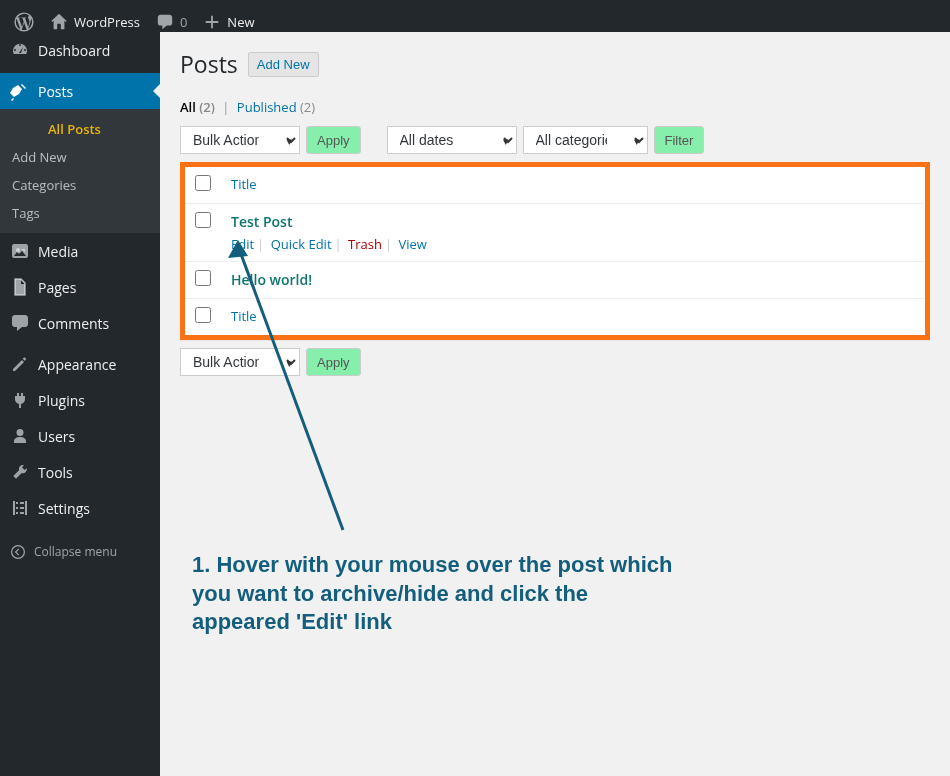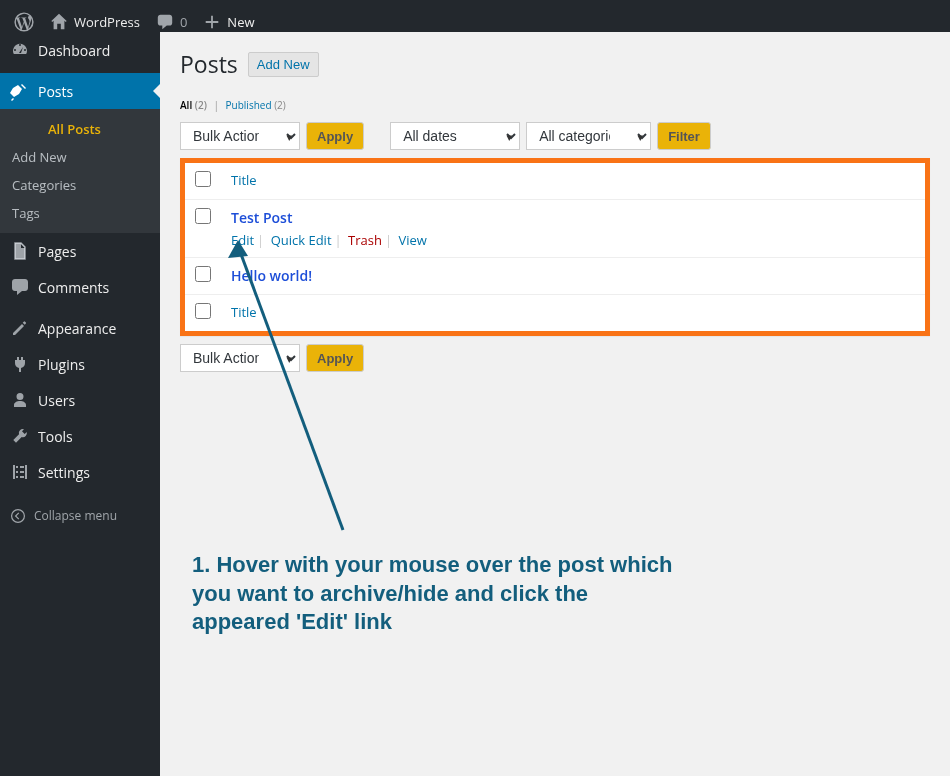--- a/index.html
+++ b/index.html
@@ -26,41 +26,41 @@
   .collapse { display: flex; align-items: center; padding: 8px 10px; color: #a0a5aa; font-size: 12px; cursor: pointer; margin-top: 4px; }
   .collapse svg { width: 16px; height: 16px; fill: #a0a5aa; margin-right: 8px; }
   .sep { height: 5px; }
 
   
   .content { position: absolute; top: 32px; left: 160px; right: 0; bottom: 0; background: #f1f1f1; padding: 10px 20px 0 20px; }
   .heading { display: flex; align-items: center; margin: 6px 0 18px 0; }
   .heading h1 { font-size: 23px; font-weight: 400; color: #23282d; margin-right: 10px; }
   .add-new-btn { background: #e5e5e5; border: 1px solid #ccc; color: #0073aa; padding: 4px 8px; font-size: 13px; border-radius: 2px; cursor: pointer; }
 
-  .subsubsub { margin-bottom: 10px; font-size: 10px; color: #666; }
+  .subsubsub { margin-bottom: 10px; font-size: 13px; color: #666; }
   .subsubsub .link { color: #0073aa; cursor: pointer; }
   .subsubsub .current-filter { color: #000; font-weight: 600; }
   .subsubsub .count { color: #888; }
   .subsubsub .sep { display: inline; margin: 0 4px; color: #999; }
 
   .tablenav { display: flex; align-items: center; margin-bottom: 8px; gap: 6px; }
   .wp-select { background: #fff; border: 1px solid #ccc; padding: 3px 24px 3px 8px; font-size: 14px; color: #32373c; height: 28px; cursor: pointer; position: relative; }
   .select-wrap { position: relative; display: inline-flex; align-items: center; }
   .select-wrap::after { content: "▾"; position: absolute; right: 8px; font-size: 11px; color: #333; pointer-events: none; }
-  .wp-btn { background: #eab308; border: 1px solid #ccc; color: #555; padding: 0 10px; height: 28px; font-size: 13px; border-radius: 3px; cursor: pointer; font-weight: bold; }
+  .wp-btn { background: #86efac; border: 1px solid #ccc; color: #555; padding: 0 10px; height: 28px; font-size: 13px; border-radius: 3px; cursor: pointer; }
   .spacer10 { width: 14px; }
 
   
   .list-table { width: 100%; border: 5px solid #f97316; background: #fff; border-collapse: collapse; box-shadow: 0 1px 1px rgba(0,0,0,0.04); }
   .list-table th, .list-table td { text-align: left; padding: 8px 10px; border-bottom: 1px solid #eee; vertical-align: top; }
   .list-table thead th { font-weight: 400; color: #0073aa; cursor: pointer; }
   .list-table tfoot th { font-weight: 400; color: #0073aa; cursor: pointer; border-top: 1px solid #eee; border-bottom: none; }
   .cb { width: 30px; }
   .cb input { width: 16px; height: 16px; cursor: pointer; }
-  .row-title { color: #1d4ed8; font-weight: 600; font-size: 14px; cursor: pointer; }
+  .row-title { color: #0f766e; font-weight: 600; font-size: 14px; cursor: pointer; }
   .row-actions { margin-top: 4px; font-size: 13px; color: #ddd; }
   .row-actions a { color: #0073aa; cursor: pointer; }
   .row-actions a.trash { color: #a00; }
   .row-actions .sep { color: #ccc; margin: 0 3px; display: inline; }
 
   .tablenav.bottom { margin-top: 8px; }
 
   
   .annot-text { position: absolute; left: 192px; top: 530px; width: 500px; color: #135e7d; font-size: 22px; font-weight: 600; line-height: 1.3; font-family: "Trebuchet MS", sans-serif; margin-top: 21px; }
   .arrow-svg { position: absolute; left: 228px; top: 240px; pointer-events: none; }
@@ -106,20 +106,28 @@
     <svg viewBox="0 0 20 20">
         <path d="M12 3l-1 1 4 4 1-1-4-4zM4 16l5-3 3-5-4-4-5 3-3 5 4 4zm-1 1l-2 2 1 1 2-2-1-1z"></path>
       </svg>
     <span>Posts</span>
   </div>
   <div class="submenu">
     <div class="sub active">All Posts</div>
     <div class="sub">Add New</div>
     <div class="sub">Categories</div>
     <div class="sub">Tags</div>
+  </div>
+  <div class="menu-top">
+    <svg viewBox="0 0 20 20">
+        <circle cx="8" cy="9" r="2"></circle>
+        <path d="M4 3h12a2 2 0 0 1 2 2v10a2 2 0 0 1-2 2H4a2 2 0 0 1-2-2V5a2 2 0 0 1 2-2zm0 2v10h12l-4-5-3 3-2-2-3 4V5z" fill-rule="evenodd"></path>
+        <path d="M11 8l4 3V8z"></path>
+      </svg>
+    <span>Media</span>
   </div>
   <div class="menu-top">
     <svg viewBox="0 0 20 20">
         <path d="M5 2h6l4 4v12H5zM11 3v4h4"></path>
         <path d="M5 2h6l4 4v12H5z" fill="none" stroke="rgba(240,245,250,0.6)" stroke-width="1.5"></path>
       </svg>
     <span>Pages</span>
   </div>
   <div class="menu-top">
     <svg viewBox="0 0 20 20">

